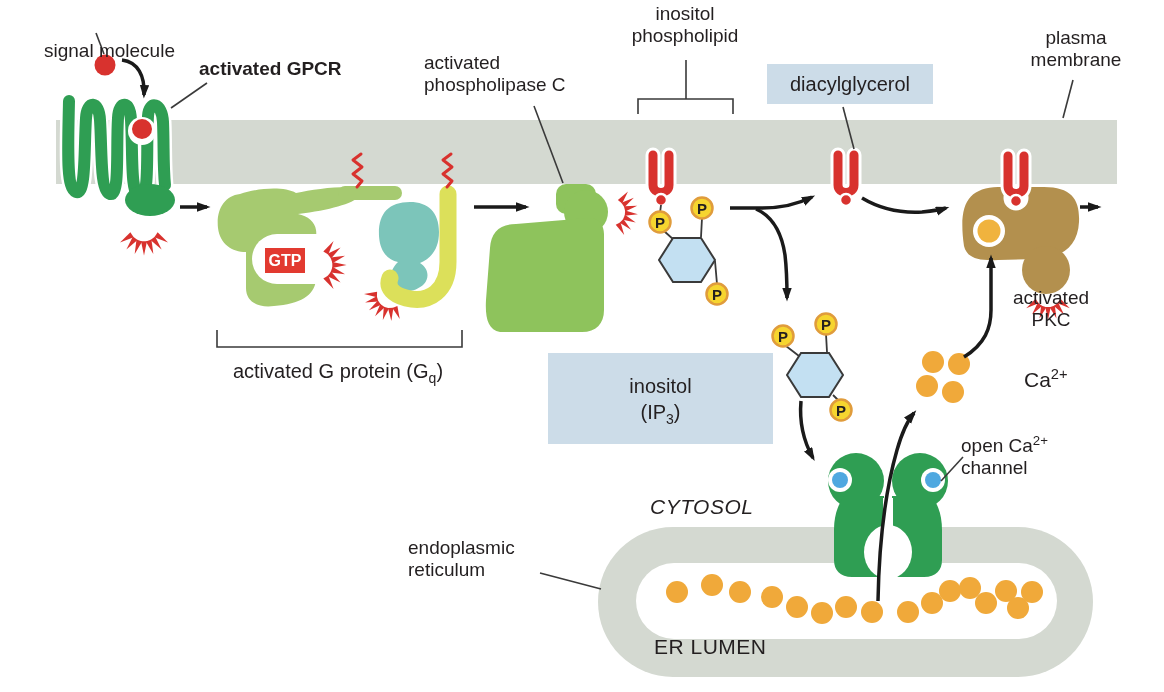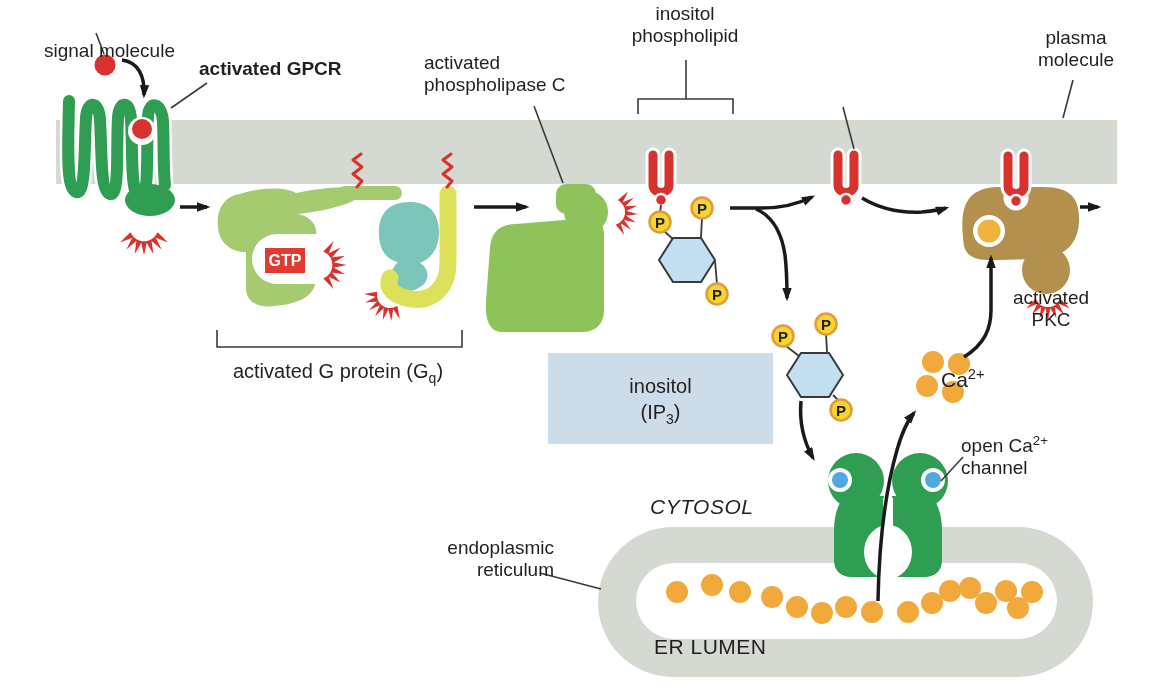--- a/index.html
+++ b/index.html
@@ -3,21 +3,21 @@
 <meta charset="utf-8">
 <style>
   html,body{margin:0;padding:0;background:#ffffff;}
   .stage{
     position:relative;width:1164px;height:692px;background:#ffffff;
     font-family:"Liberation Sans", sans-serif;color:#231f20;overflow:hidden;
   }
   .stage svg{position:absolute;left:0;top:0;}
   .lbl{position:absolute;font-size:19px;line-height:22px;color:#231f20;white-space:nowrap;}
   .center{text-align:center;}
-  .right{text-align:right;}
+  .right{}
   .boxed{
     background:#ccdce8;display:flex;flex-direction:column;
     align-items:center;justify-content:center;font-size:20px;line-height:26px;
   }
   .big{font-size:21px;letter-spacing:0.5px;}
   sup.s{font-size:0.70em;vertical-align:super;line-height:0;}
   sub.s{font-size:0.70em;vertical-align:sub;line-height:0;}
   .ptext{font-size:15px;font-weight:bold;fill:#231f20;}
   .gtptext{font-size:16px;font-weight:bold;fill:#ffffff;}
 </style>
@@ -199,41 +199,44 @@
 <div class="lbl" style="left:424px;top:52px;">
   <div>activated</div>
   <div>phospholipase C</div>
 </div>
 
 <div class="lbl center" style="left:595px;top:3px;width:180px;">
   <div>inositol</div>
   <div>phospholipid</div>
 </div>
 
+<div class="lbl boxed" style="left:767px;top:64px;width:166px;height:40px;">
+  <span>diacylglycerol</span>
+</div>
 
 <div class="lbl center" style="left:1018px;top:27px;width:116px;text-align:center;">
   <div>plasma</div>
-  <div>molecule</div>
+  <div>membrane</div>
 </div>
 
 <div class="lbl center" style="left:210px;top:360px;width:256px;font-size:20px;">
   <span>activated G protein (G</span><sub class="s">q</sub><span>)</span>
 </div>
 
 <div class="lbl boxed" style="left:548px;top:353px;width:225px;height:91px;">
   <div>inositol</div>
   <div><span>(IP</span><sub class="s">3</sub><span>)</span></div>
 </div>
 
 <div class="lbl center" style="left:995px;top:287px;width:112px;">
   <div>activated</div>
   <div>PKC</div>
 </div>
 
-<div class="lbl" style="left:941px;top:369px;font-size:21px;">
+<div class="lbl" style="left:1024px;top:369px;font-size:21px;">
   <span>Ca</span><sup class="s">2+</sup>
 </div>
 
 <div class="lbl" style="left:961px;top:435px;">
   <div><span>open Ca</span><sup class="s">2+</sup></div>
   <div>channel</div>
 </div>
 
 <div class="lbl big" style="left:650px;top:496px;font-style:italic;">
   <span>CYTOSOL</span>

